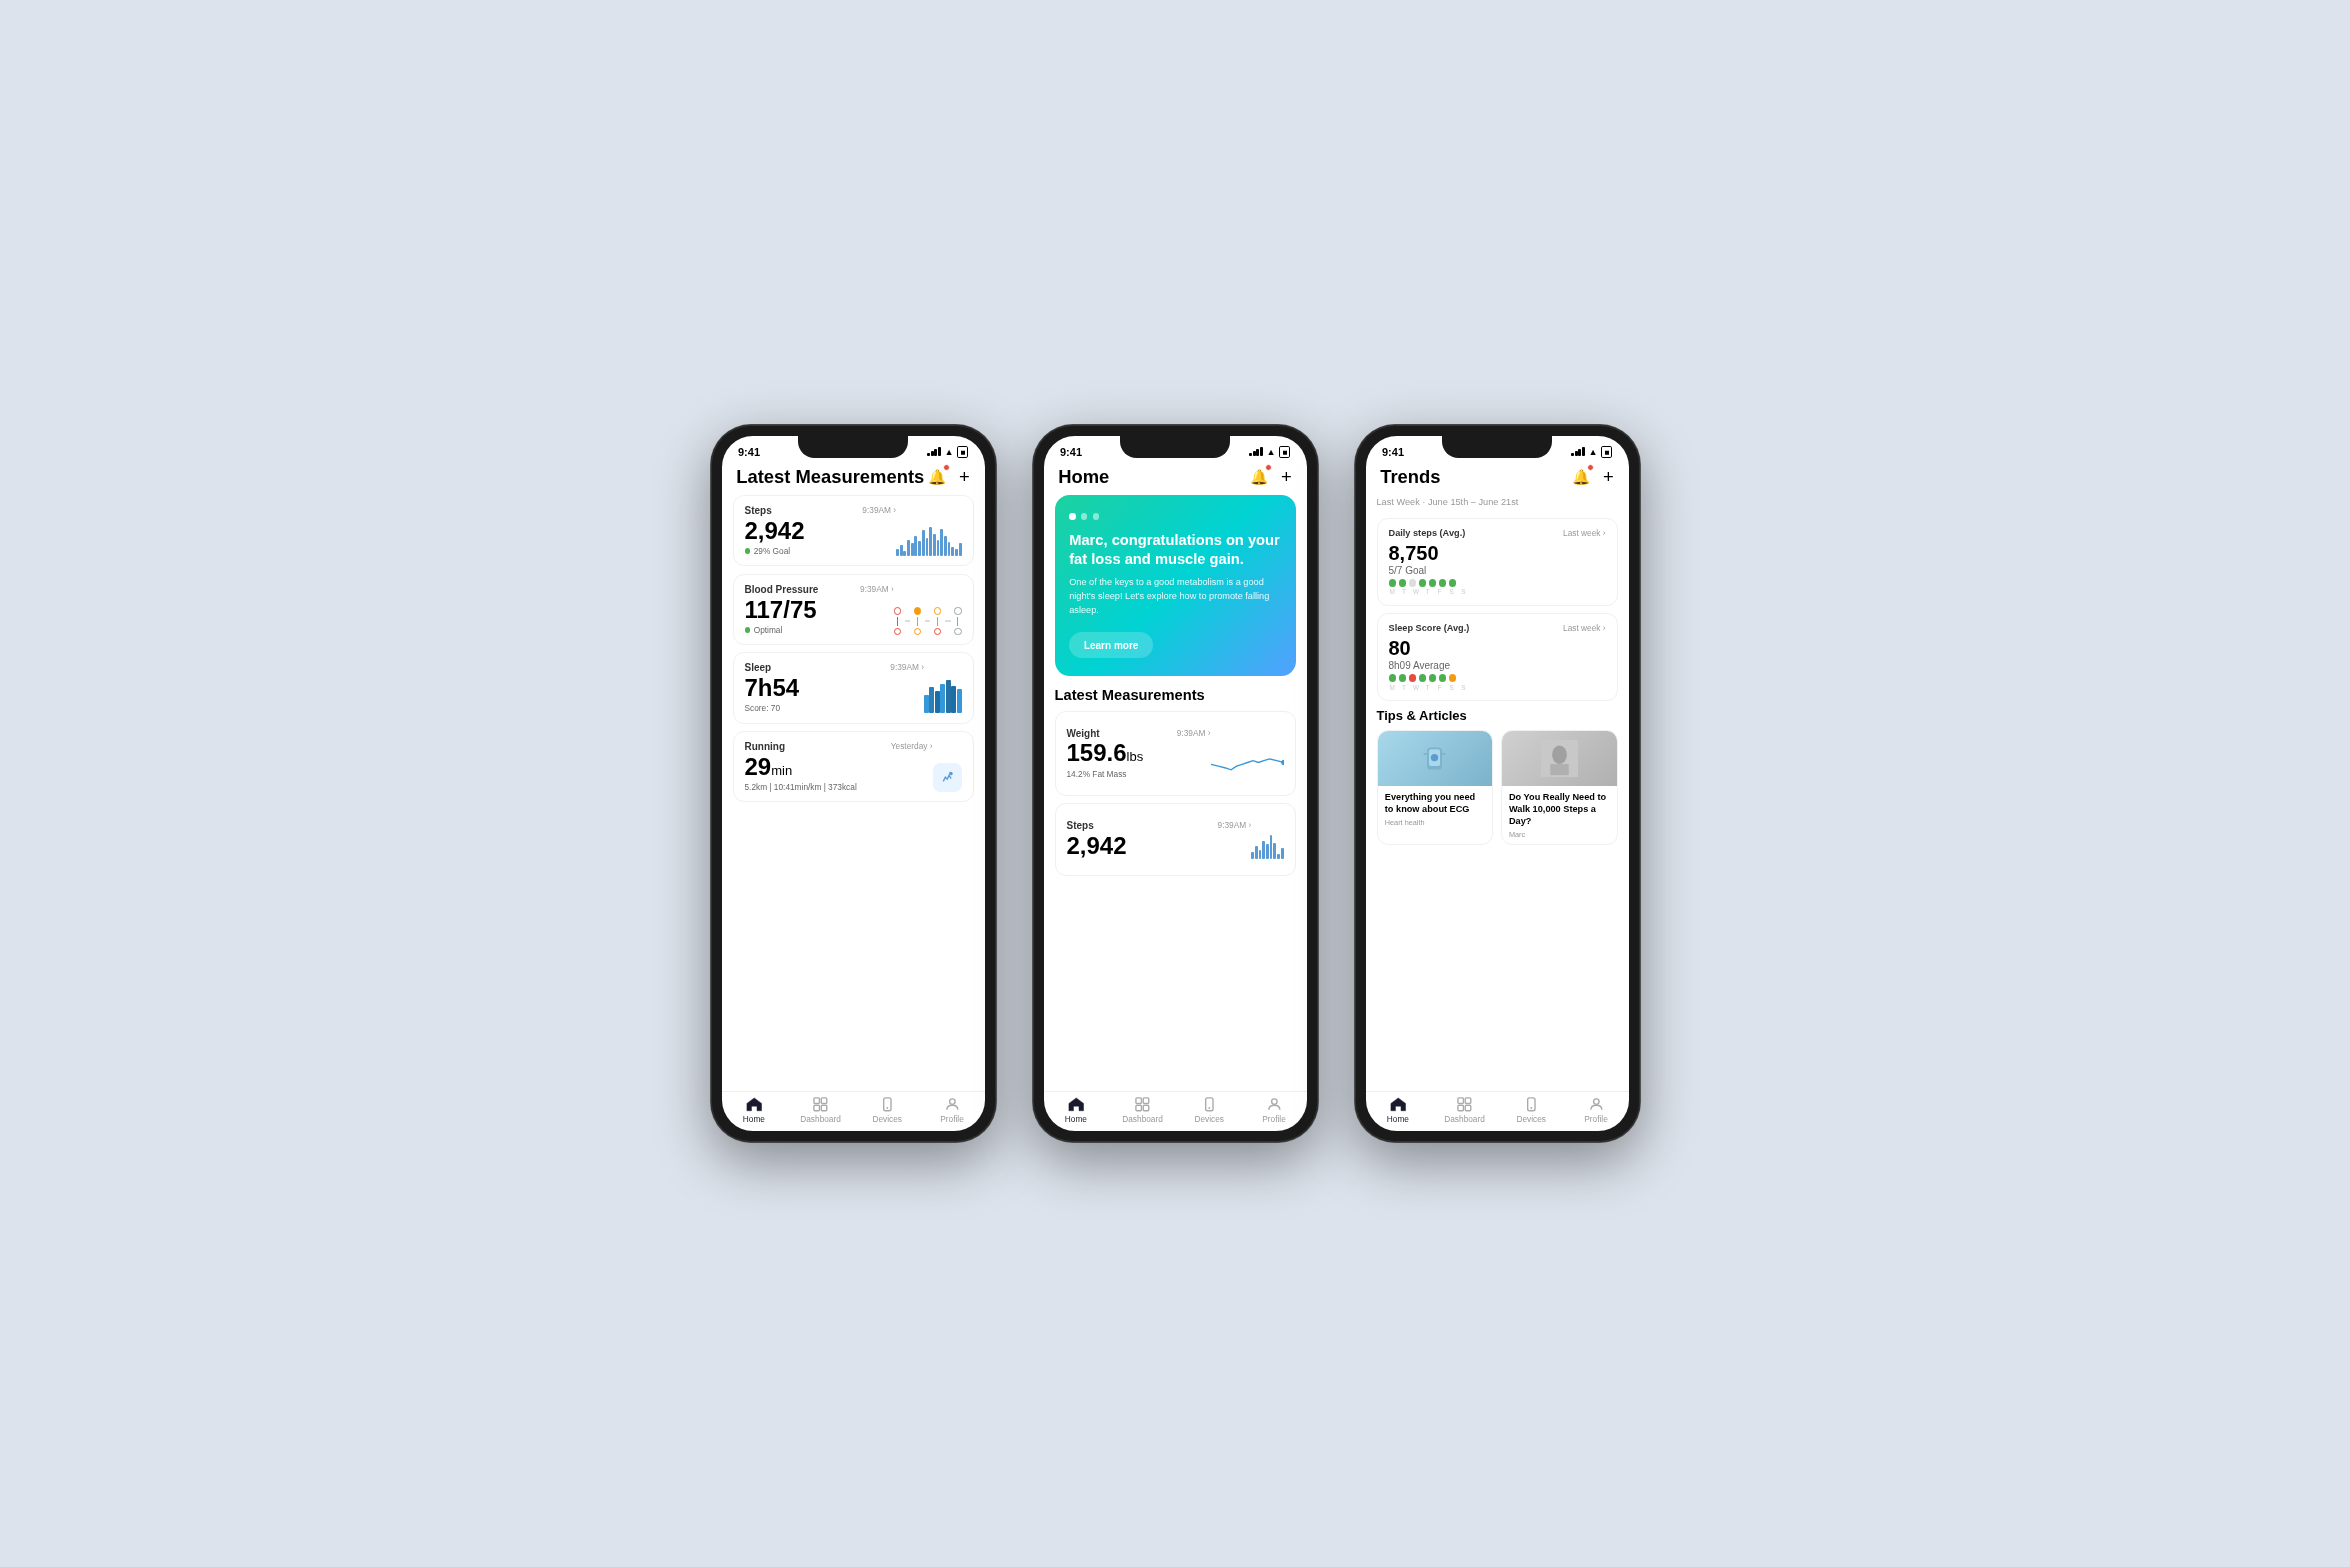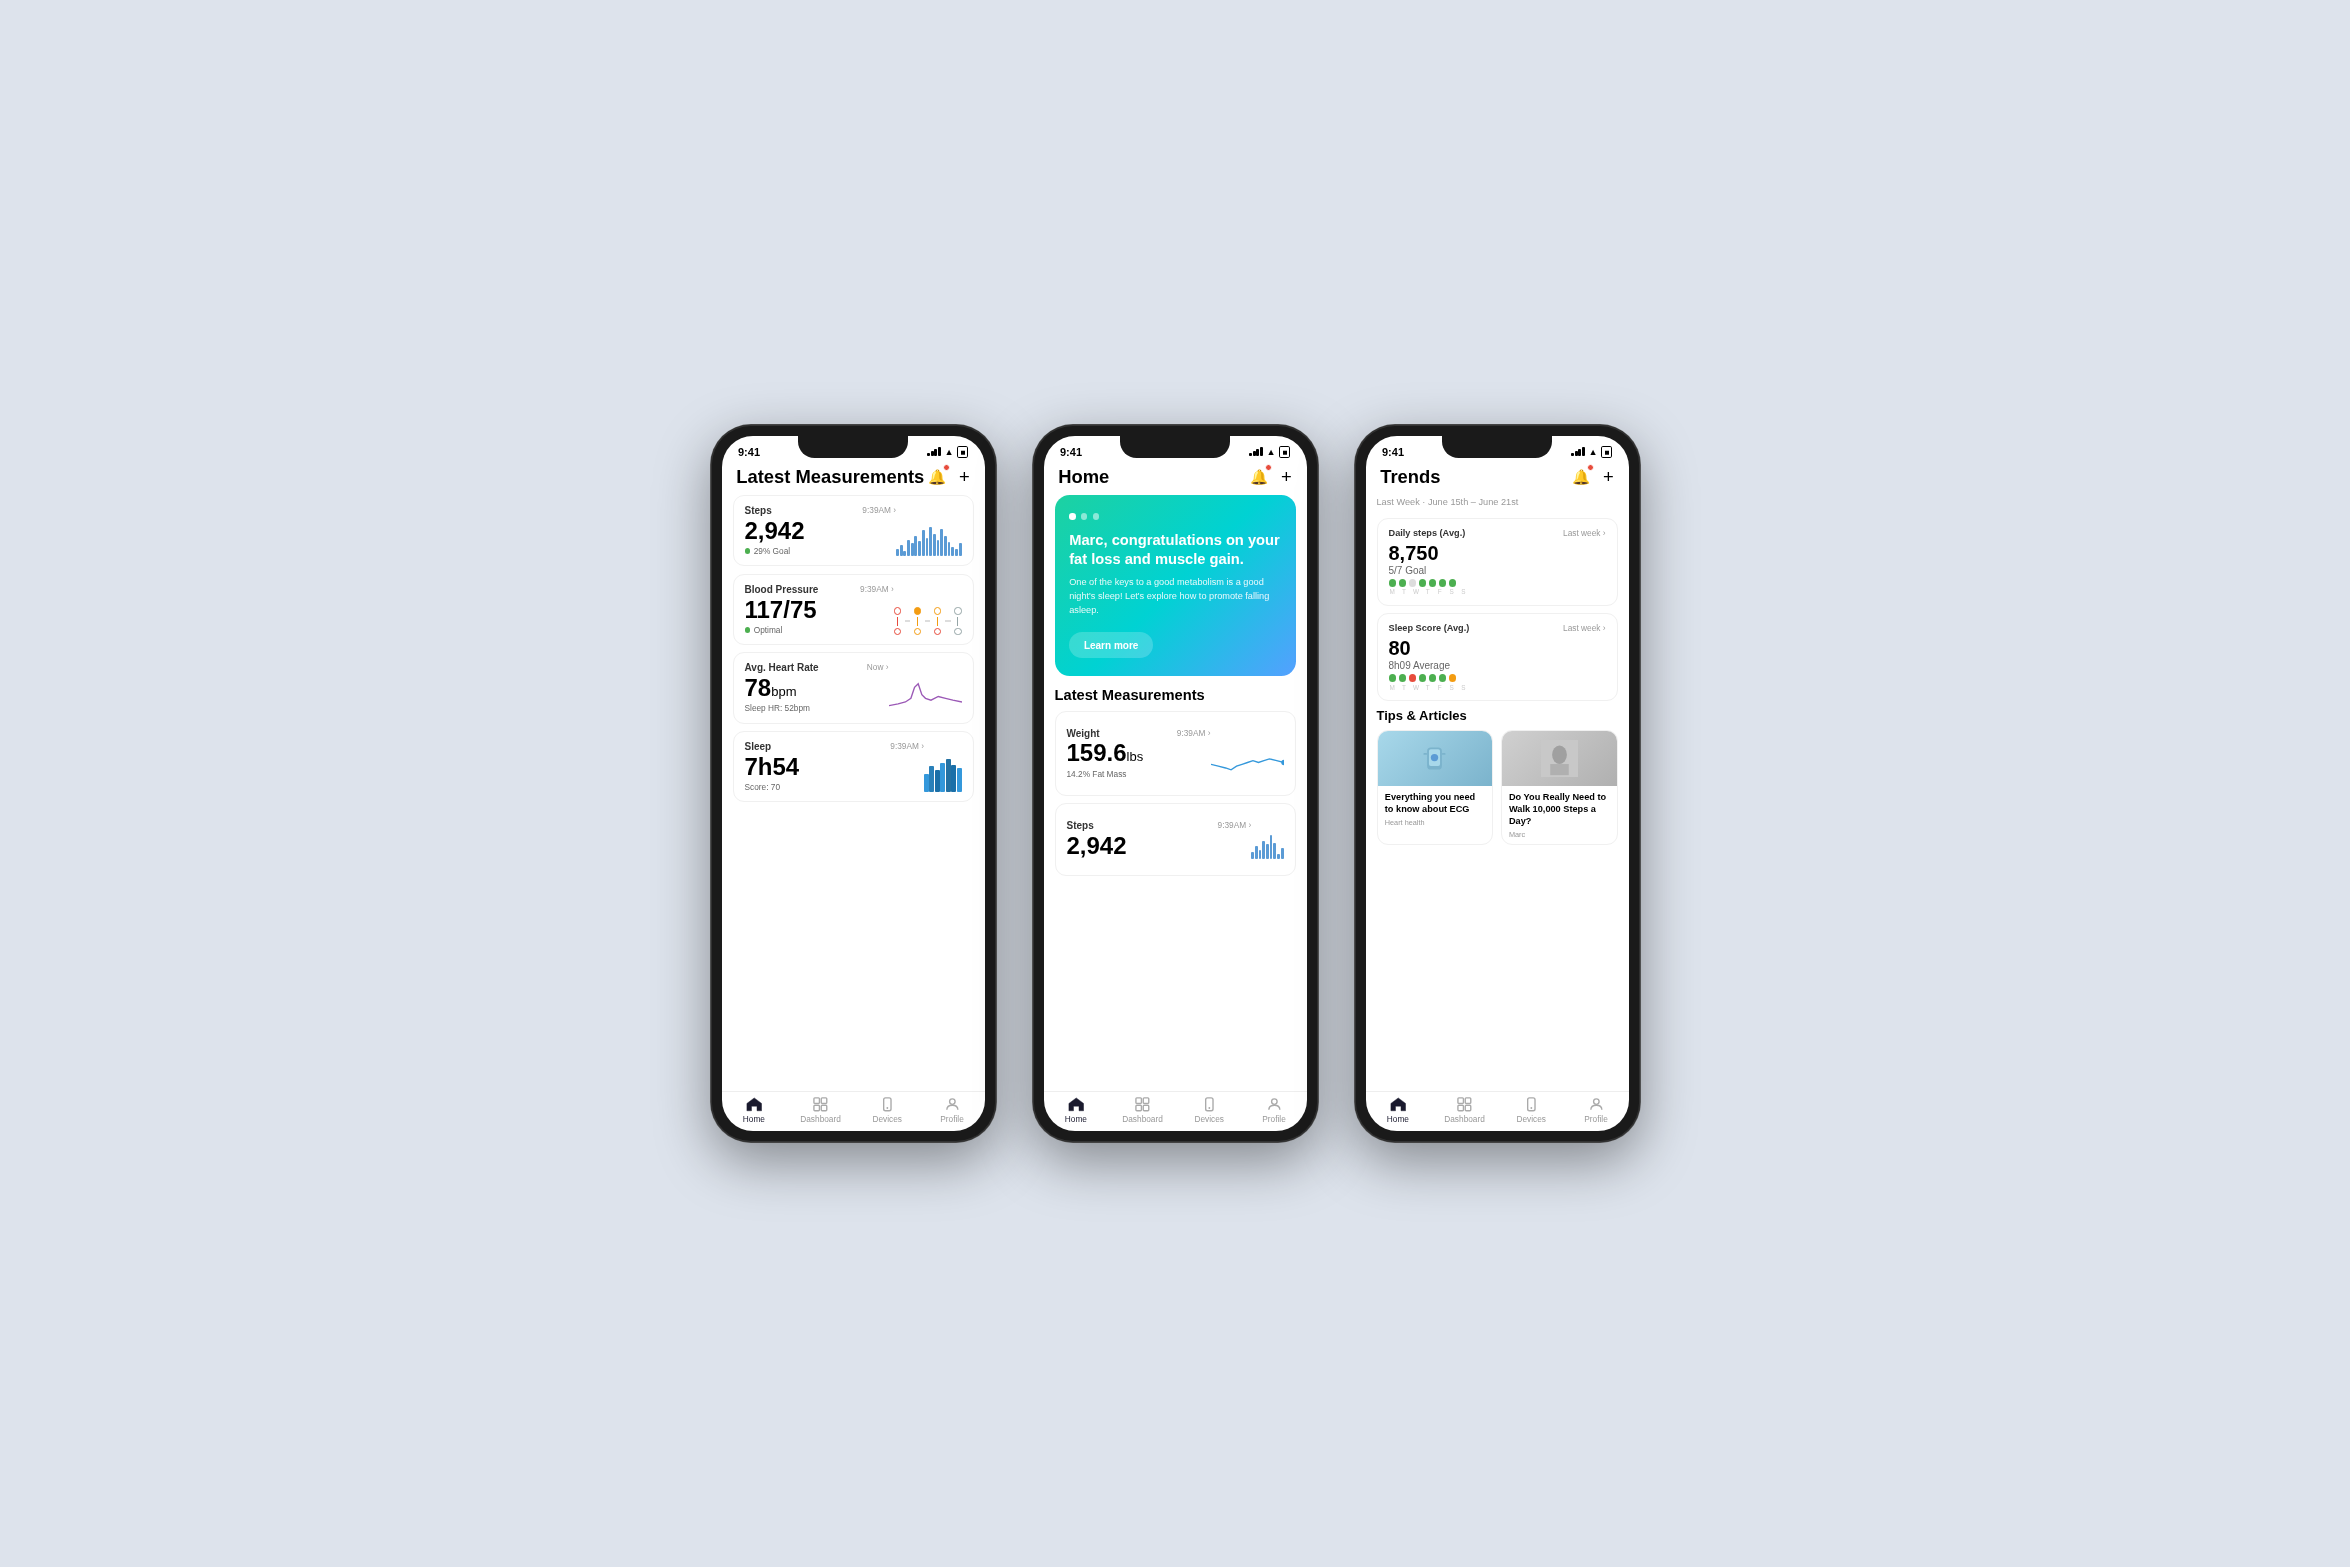--- a/index.html
+++ b/index.html
@@ -414,35 +414,20 @@
                 <div style="width:5.5px;height:1.8px;background:#ddd"></div>
                 <div class="bp-dot-group">
                   <div class="bp-dot" style="border-color:#95a5a6; background:transparent"></div>
                   <div style="width:0.9px;height:9.2px;background:#95a5a6;margin:0 auto"></div>
                   <div class="bp-dot" style="border-color:#95a5a6; background:transparent"></div>
                 </div>
               </div>
             </div>
           </div>
 
-          <div class="measurement-card">
-            <div class="card-body">
-              <div class="card-info">
-                <div class="card-header">
-                  <span class="card-title">Avg. Heart Rate</span>
-                  <span class="card-time">Now ›</span>
-                </div>
-                <div class="card-value">78<span>bpm</span></div>
-                <div class="card-sub">Sleep HR: 52bpm</div>
-              </div>
-              <svg class="hr-chart" viewBox="0 0 80 36" fill="none">
-                <polyline points="0,28 10,26 18,24 24,20 28,8 32,4 36,16 40,20 46,22 54,18 62,20 70,22 80,24" stroke="#9b59b6" stroke-width="1.5" fill="none"></polyline>
-              </svg>
-            </div>
-          </div>
 
           <div class="measurement-card">
             <div class="card-body">
               <div class="card-info">
                 <div class="card-header">
                   <span class="card-title">Sleep</span>
                   <span class="card-time">9:39AM ›</span>
                 </div>
                 <div class="card-value">7h54</div>
                 <div class="card-sub">Score: 70</div>
@@ -452,20 +437,39 @@
                 <div class="sleep-bar" style="height:26px;background:#2980b9;width:4.6px"></div>
                 <div class="sleep-bar" style="height:22px;background:#1a6fa8;width:4.6px"></div>
                 <div class="sleep-bar" style="height:29px;background:#3498db;width:4.6px"></div>
                 <div class="sleep-bar" style="height:33px;background:#2471a3;width:4.6px"></div>
                 <div class="sleep-bar" style="height:27.5px;background:#1a6fa8;width:4.6px"></div>
                 <div class="sleep-bar" style="height:24px;background:#3498db;width:4.6px"></div>
               </div>
             </div>
           </div>
 
+          <div class="measurement-card" style="margin-bottom:7.3px">
+            <div class="card-body">
+              <div class="card-info">
+                <div class="card-header">
+                  <span class="card-title">Running</span>
+                  <span class="card-time">Yesterday ›</span>
+                </div>
+                <div class="card-value">29<span>min</span></div>
+                <div class="card-sub">5.2km | 10:41min/km | 373kcal</div>
+              </div>
+              <div class="run-icon">
+                <svg width="18.4" height="18.4" viewBox="0 0 20 20" fill="none" xmlns="http://www.w3.org/2000/svg">
+                  <rect x="2" y="2" width="16" height="16" rx="3" fill="#e8f4ff"></rect>
+                  <path d="M6 14 L8 10 L10 12 L12 8 L14 11" stroke="#5b9bd5" stroke-width="1.5" fill="none" stroke-linecap="round"></path>
+                  <circle cx="14" cy="6" r="2" fill="#5b9bd5"></circle>
+                </svg>
+              </div>
+            </div>
+          </div>
         </div>
 
         <div class="bottom-nav">
           <div class="nav-item active">
             <svg width="16.5" height="14.7" viewBox="0 0 18 16" fill="none">
               <path d="M1 7L9 1L17 7V15H12V10H6V15H1V7Z" fill="#1a1a2e" stroke="#1a1a2e" stroke-width="0.5"></path>
             </svg>
             <span>Home</span>
           </div>
           <div class="nav-item">

